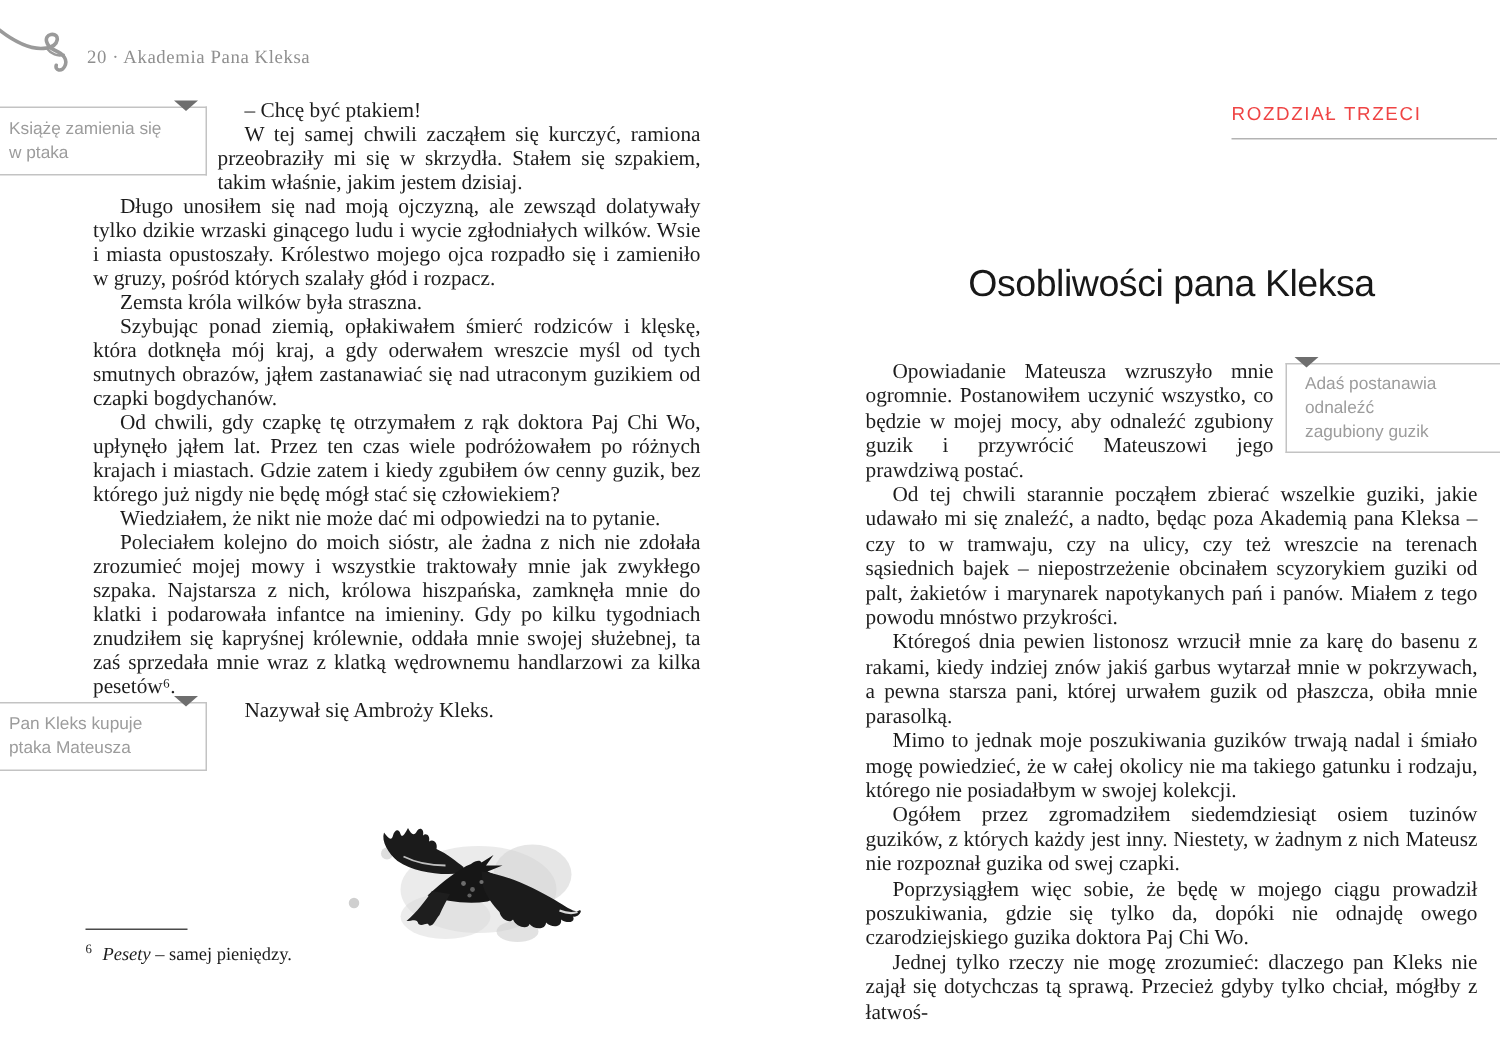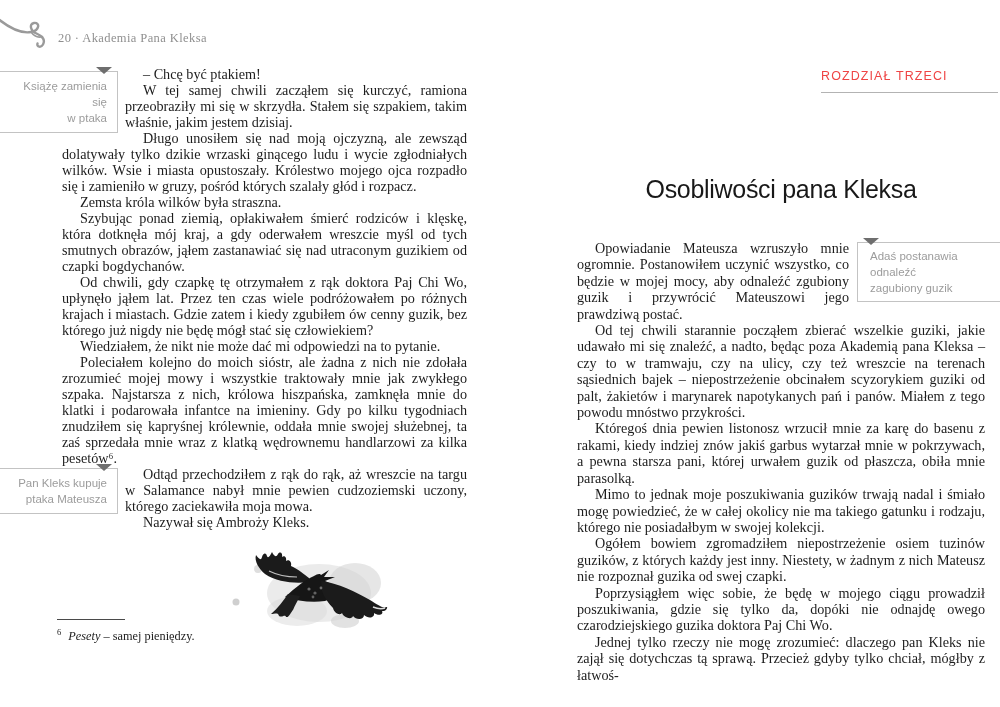--- a/index.html
+++ b/index.html
@@ -11,22 +11,22 @@
   .lp-header{position:absolute;left:58px;top:31px;font-size:12.5px;color:#8f8f8f;
              letter-spacing:.4px;}
   .lp-body{position:absolute;left:62px;top:66px;width:405px;font-size:14.2px;
            line-height:16px;text-align:justify;hyphens:auto;}
   .lp-body p,.rp-body p{margin:0;text-indent:18px;}
 
   
   .mnote{box-sizing:border-box;position:relative;border:1px solid #c3c3c3;
          color:#9c9c9c;font-family:"Liberation Sans", sans-serif;
          font-size:11.5px;line-height:16px;background:#fff;}
-  .mnote-l{float:left;width:118px;margin-left:-62px;margin-right:7px;
-           padding:6px 10px 6px 6px;text-align:right;border-left:none;}
+  .mnote-l{float:left;width:138px;margin-left:-62px;margin-right:7px;
+           padding:6px 10px 6px 6px;text-align:left;border-left:none;}
   .m1{margin-top:5px;margin-bottom:12px;}
   .m2{margin-top:2px;margin-bottom:14px;}
   .mnote-r{float:right;width:143px;margin-right:-15px;margin-left:8px;
            padding:5px 12px 5px 12px;text-align:left;border-right:none;
            margin-top:2px;margin-bottom:2px;}
   .tri{position:absolute;top:-5px;width:0;height:0;
        border-left:8px solid transparent;border-right:8px solid transparent;
        border-top:7px solid #6e6e6e;}
   .tri-r{right:5px;} .tri-l{left:5px;}
 
@@ -77,21 +77,20 @@
     <p>Od chwili, gdy czapkę tę otrzymałem z rąk doktora Paj Chi Wo, upłynęło jąłem lat. Przez ten czas wiele podróżowałem po różnych krajach i miastach. Gdzie zatem i kiedy zgubiłem ów cenny guzik, bez którego już nigdy nie będę mógł stać się człowiekiem?</p>
     <p>Wiedziałem, że nikt nie może dać mi odpowiedzi na to pytanie.</p>
     <p>Poleciałem kolejno do moich sióstr, ale żadna z nich nie zdołała zrozumieć mojej mowy i wszystkie traktowały mnie jak zwykłego szpaka. Najstarsza z nich, królowa hiszpańska, zamknęła mnie do klatki i podarowała infantce na imieniny. Gdy po kilku tygodniach znudziłem się kapryśnej królewnie, oddała mnie swojej służebnej, ta zaś sprzedała mnie wraz z klatką wędrownemu handlarzowi za kilka pesetów⁶.</p>
 
     <aside class="mnote mnote-l m2">
       <span class="tri tri-r"></span>
       <div>Pan Kleks kupuje</div>
       <div>ptaka Mateusza</div>
     </aside>
 
-    <p>Odtąd przechodziłem z rąk do rąk, aż wreszcie na targu w Salamance nabył mnie pewien cudzoziemski uczony, którego zaciekawiła moja mowa.</p>
     <p>Nazywał się Ambroży Kleks.</p>
   </div>
 
   <svg class="bird" width="172" height="88" viewBox="0 0 172 88">
     <ellipse cx="94" cy="46" rx="52" ry="29" fill="#d7d7d7" opacity="0.5"></ellipse>
     <ellipse cx="130" cy="36" rx="26" ry="20" fill="#d2d2d2" opacity="0.55"></ellipse>
     <ellipse cx="72" cy="64" rx="30" ry="15" fill="#dadada" opacity="0.5"></ellipse>
     <ellipse cx="120" cy="74" rx="14" ry="7" fill="#cfcfcf" opacity="0.6"></ellipse>
     <circle cx="11" cy="55" r="3.5" fill="#cfcfcf"></circle>
     <circle cx="33" cy="22" r="4" fill="#dedede"></circle>
@@ -130,18 +129,18 @@
     <aside class="mnote mnote-r">
       <span class="tri tri-l"></span>
       <div>Adaś postanawia odnaleźć</div>
       <div>zagubiony guzik</div>
     </aside>
 
     <p>Opowiadanie Mateusza wzruszyło mnie ogromnie. Postanowiłem uczynić wszystko, co będzie w mojej mocy, aby odnaleźć zgubiony guzik i przywrócić Mateuszowi jego prawdziwą postać.</p>
     <p>Od tej chwili starannie począłem zbierać wszelkie guziki, jakie udawało mi się znaleźć, a nadto, będąc poza Akademią pana Kleksa – czy to w tramwaju, czy na ulicy, czy też wreszcie na terenach sąsiednich bajek – niepostrzeżenie obcinałem scyzorykiem guziki od palt, żakietów i marynarek napotykanych pań i panów. Miałem z tego powodu mnóstwo przykrości.</p>
     <p>Któregoś dnia pewien listonosz wrzucił mnie za karę do basenu z rakami, kiedy indziej znów jakiś garbus wytarzał mnie w pokrzywach, a pewna starsza pani, której urwałem guzik od płaszcza, obiła mnie parasolką.</p>
     <p>Mimo to jednak moje poszukiwania guzików trwają nadal i śmiało mogę powiedzieć, że w całej okolicy nie ma takiego gatunku i rodzaju, którego nie posiadałbym w swojej kolekcji.</p>
-    <p>Ogółem bowiem zgromadziłem niepostrzeżenie osiem tuzinów guzików, z których każdy jest inny. Niestety, w żadnym z nich Mateusz nie rozpoznał guzika od swej czapki.</p>
+    <p>Ogółem przez zgromadziłem siedemdziesiąt osiem tuzinów guzików, z których każdy jest inny. Niestety, w żadnym z nich Mateusz nie rozpoznał guzika od swej czapki.</p>
     <p>Poprzysiągłem więc sobie, że będę w mojego ciągu prowadził poszukiwania, gdzie się tylko da, dopóki nie odnajdę owego czarodziejskiego guzika doktora Paj Chi Wo.</p>
     <p>Jednej tylko rzeczy nie mogę zrozumieć: dlaczego pan Kleks nie zajął się dotychczas tą sprawą. Przecież gdyby tylko chciał, mógłby z łatwoś-</p>
   </div>
 
 </div>
 
 </body></html>

